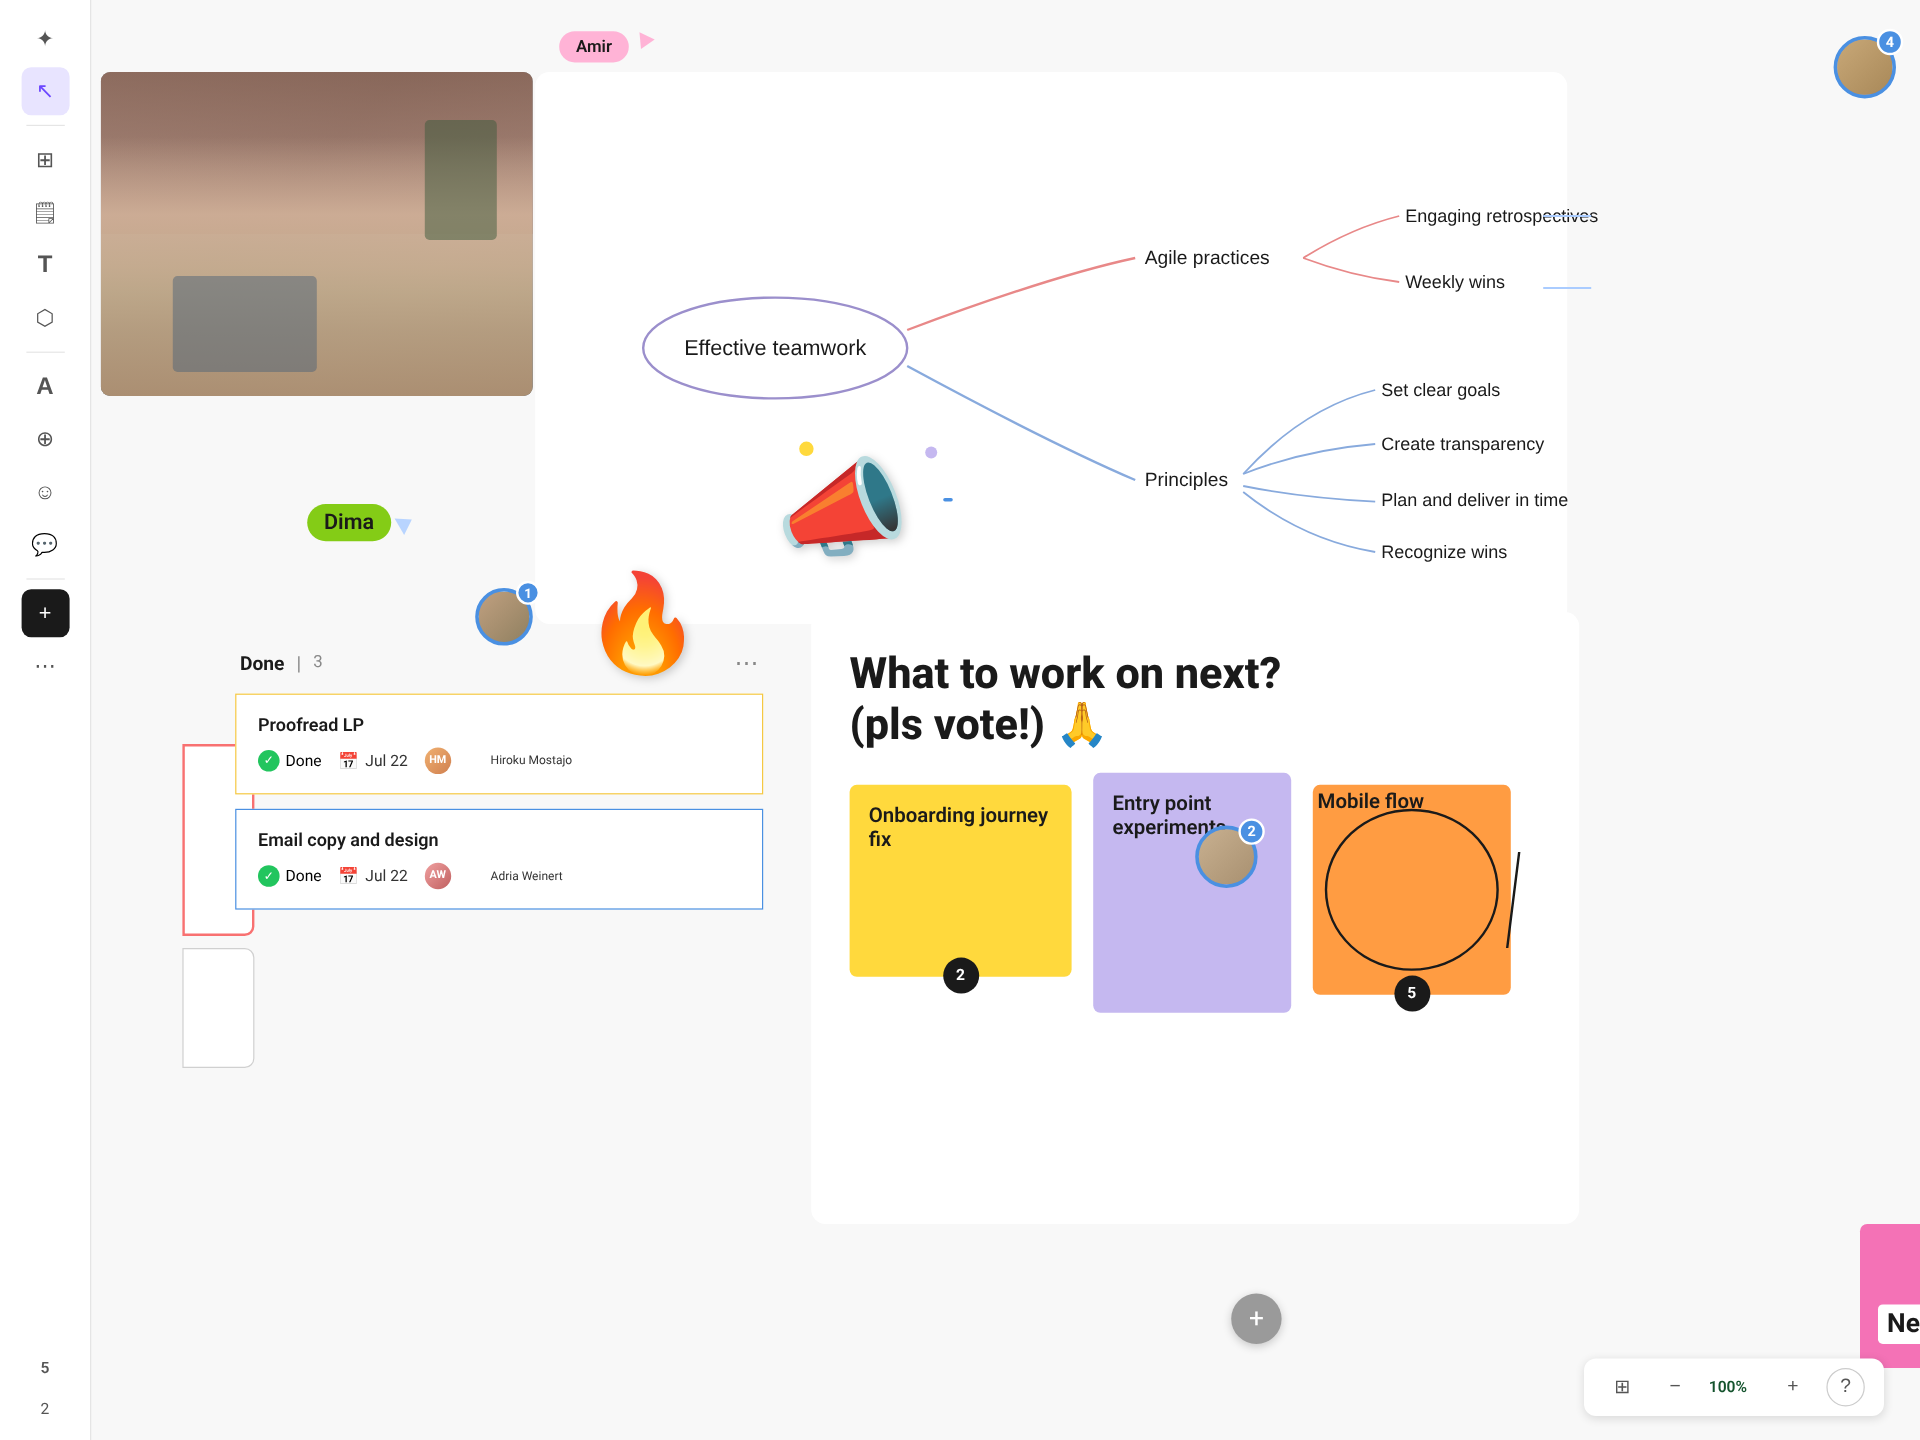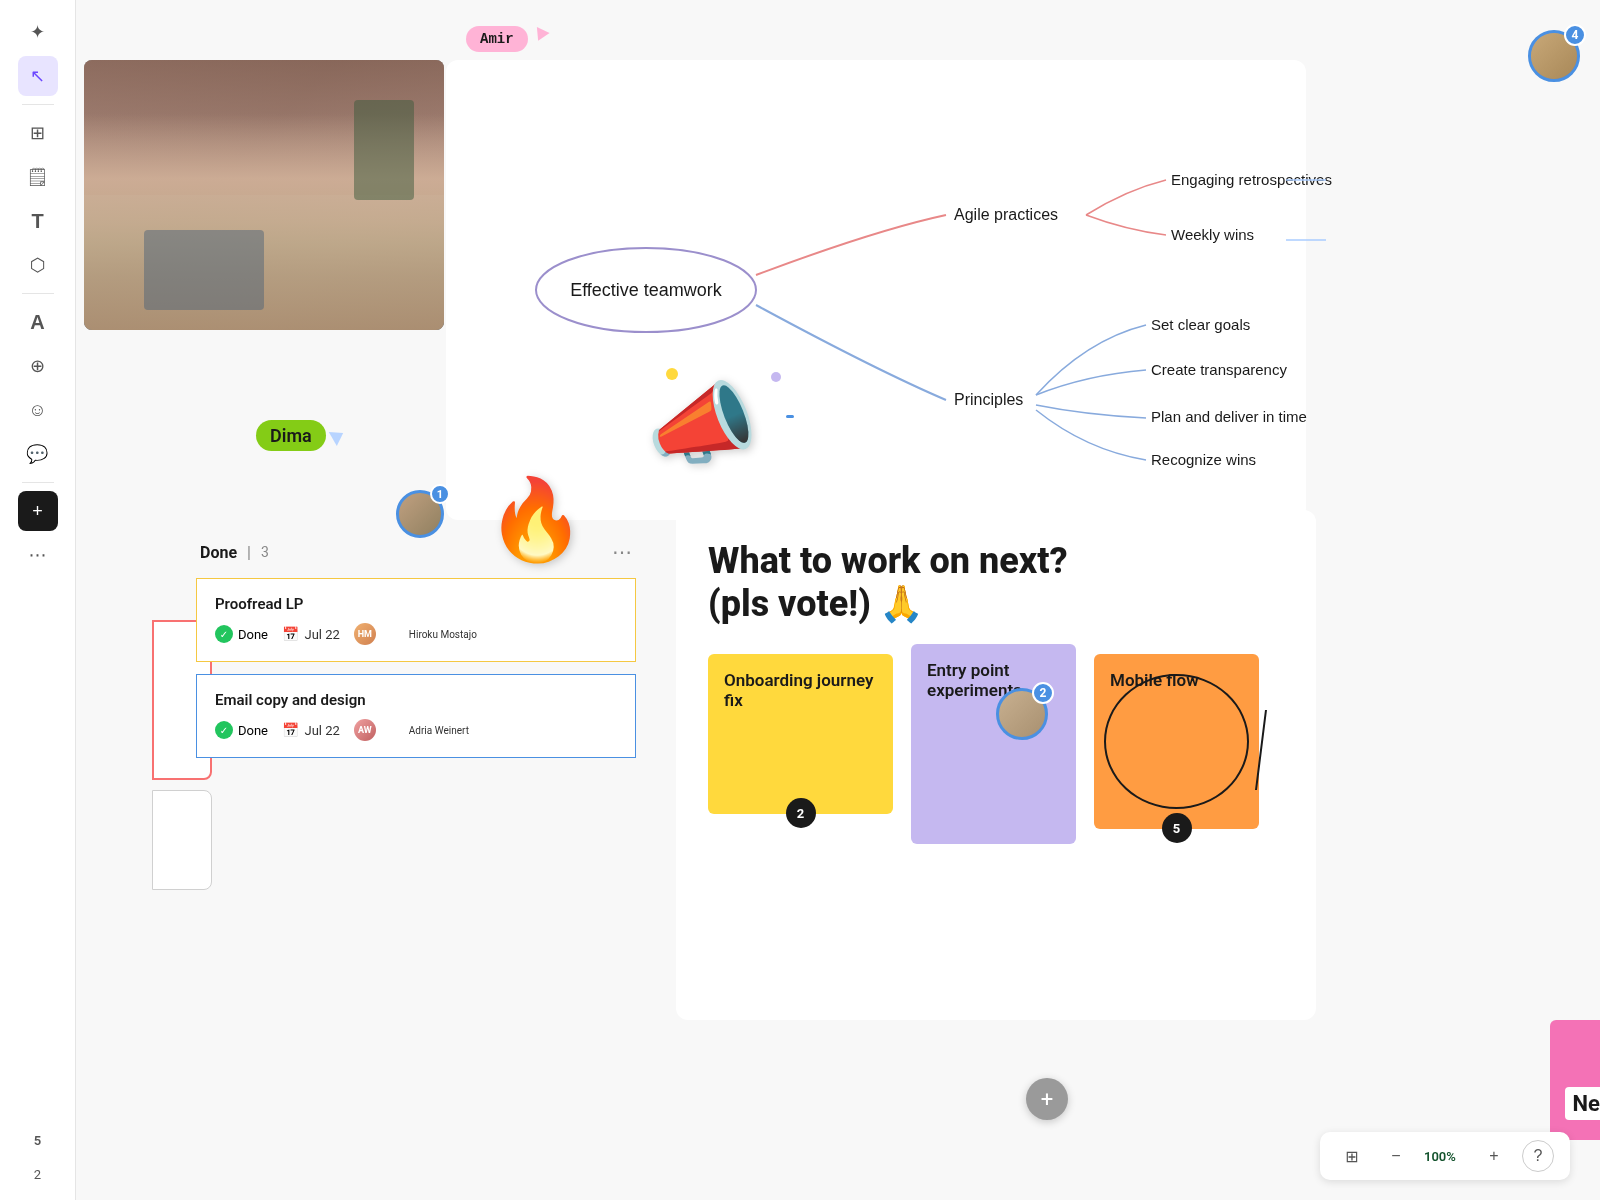--- a/index.html
+++ b/index.html
@@ -233,21 +233,21 @@
       font-weight: 600;
       color: #1a1a1a;
       position: relative;
       margin-top: -10px;
     }
     .sticky-orange {
       width: 165px;
       height: 175px;
       background: #ff9c42;
       border-radius: 6px;
-      padding: 16px;
+      padding: 4px;
       font-size: 17px;
       font-weight: 600;
       color: #1a1a1a;
       position: relative;
     }
     .vote-badge {
       position: absolute;
       bottom: -14px;
       left: 50%;
       transform: translateX(-50%);
@@ -430,21 +430,20 @@
       align-items: center;
       gap: 4px;
     }
     .amir-bubble {
       background: #ffb3d6;
       border-radius: 20px;
       padding: 5px 14px;
       font-size: 14px;
       font-weight: 600;
       color: #1a1a1a;
-      font-family: Liberation Mono, monospace;
     }
     .amir-arrow {
       width: 0;
       height: 0;
       border-left: 7px solid transparent;
       border-right: 7px solid transparent;
       border-top: 12px solid #ffb3d6;
       transform: rotate(25deg) translateY(-4px);
     }
     .eric-bubble {

